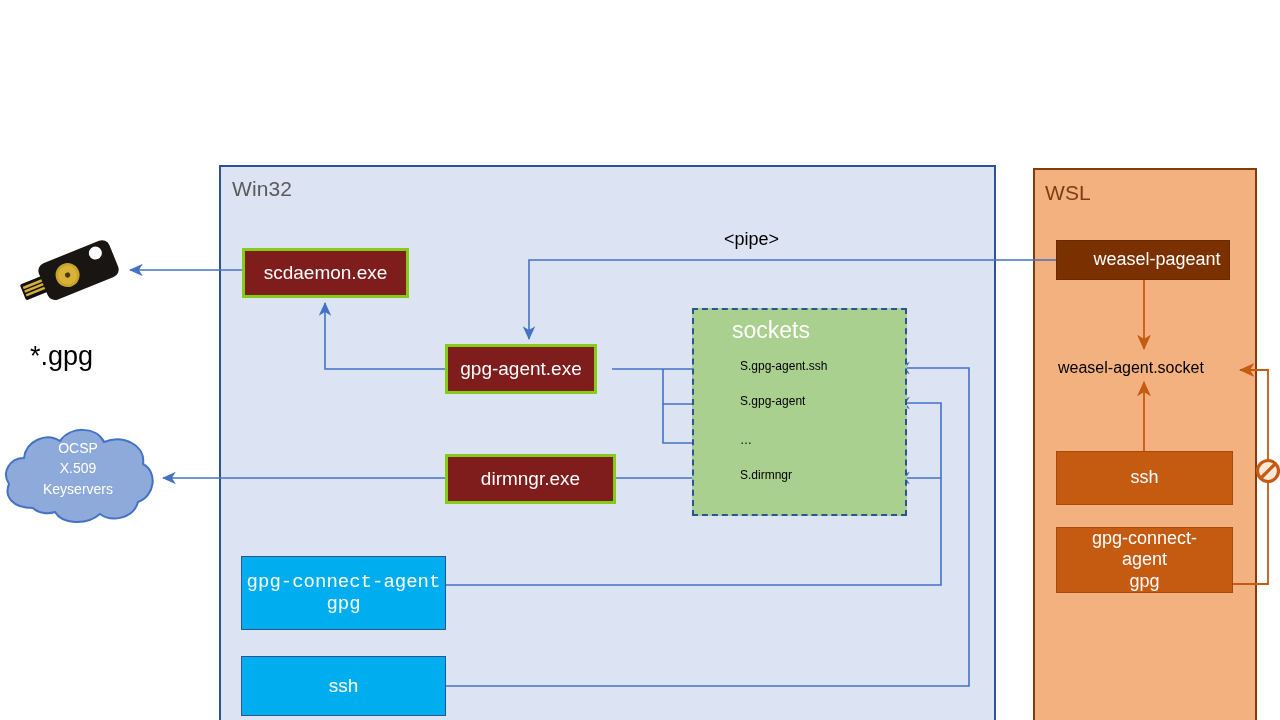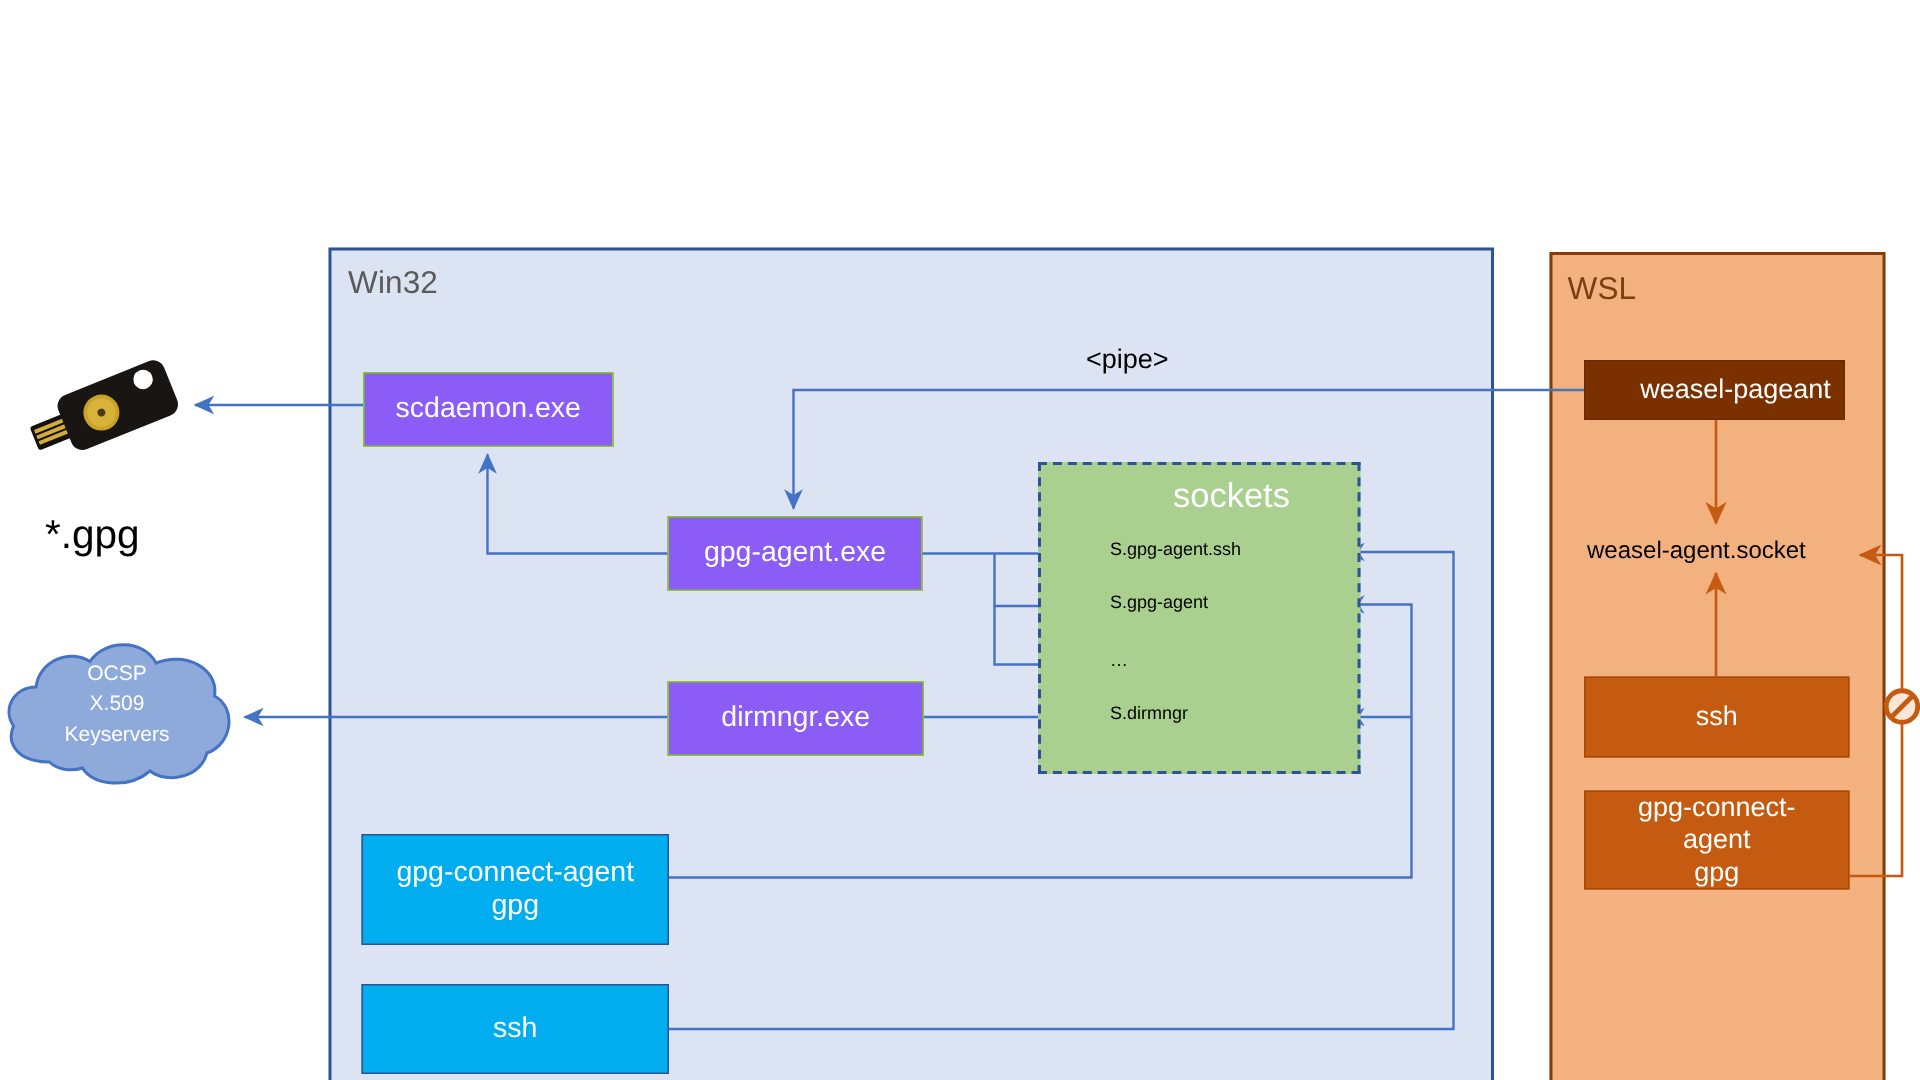--- a/index.html
+++ b/index.html
@@ -56,65 +56,64 @@
     box-sizing: border-box;
     display: flex;
     align-items: center;
     justify-content: center;
     text-align: center;
     color: #ffffff;
     line-height: 1.18;
     white-space: pre-line;
   }
   .box-blue {
-    background: #8b5cf6;
-    border: 1px solid #84cc16;
+    background: #7f1d1d;
+    border: 3px solid #84cc16;
     font-size: 19px;
   }
   .box-cyan {
     background: #00AEEF;
     border: 1px solid #2E5395;
     font-size: 19px;
   }
   .box-brown-dark {
     background: #7B3000;
     border: 1px solid #6A2A00;
     font-size: 18px;
     padding-left: 28px;
   }
   .box-brown {
     background: #C55A11;
     border: 1px solid #A8490B;
     font-size: 18px;
   }
 
   #scdaemon       { left: 242px; top: 211px; width: 167px; height: 50px; }
-  #gpgagent       { left: 445px; top: 307px; width: 170px; height: 50px; }
+  #gpgagent       { left: 445px; top: 307px; width: 152px; height: 50px; }
   #dirmngr        { left: 445px; top: 417px; width: 171px; height: 50px; }
-  #gpgconnect-w32 { left: 241px; top: 519px; width: 205px; height: 74px; }
+  #gpgconnect-w32 { left: 241px; top: 519px; width: 205px; height: 74px; font-family: Liberation Mono, monospace; }
   #ssh-w32        { left: 241px; top: 619px; width: 205px; height: 60px; }
 
   #weaselpageant  { left: 1056px; top: 203px; width: 174px; height: 40px; }
   #ssh-wsl        { left: 1056px; top: 414px; width: 177px; height: 54px; }
   #gpgconnect-wsl { left: 1056px; top: 490px; width: 177px; height: 66px; }
 
   
   #sockets-box {
     position: absolute;
     left: 692px; top: 271px;
     width: 215px; height: 208px;
     background: #A9D08E;
     border: 2px dashed #2E5395;
     box-sizing: border-box;
   }
   #sockets-title {
     position: absolute;
-    left: 712px; top: 280px;
+    left: 732px; top: 280px;
     width: 218px;
-    text-align: center;
     color: #ffffff;
     font-size: 23px;
   }
   .socket-label {
     position: absolute;
     color: #000000;
     font-size: 12px;
     white-space: nowrap;
   }
   #sock-0 { left: 740px; top: 322px; }

